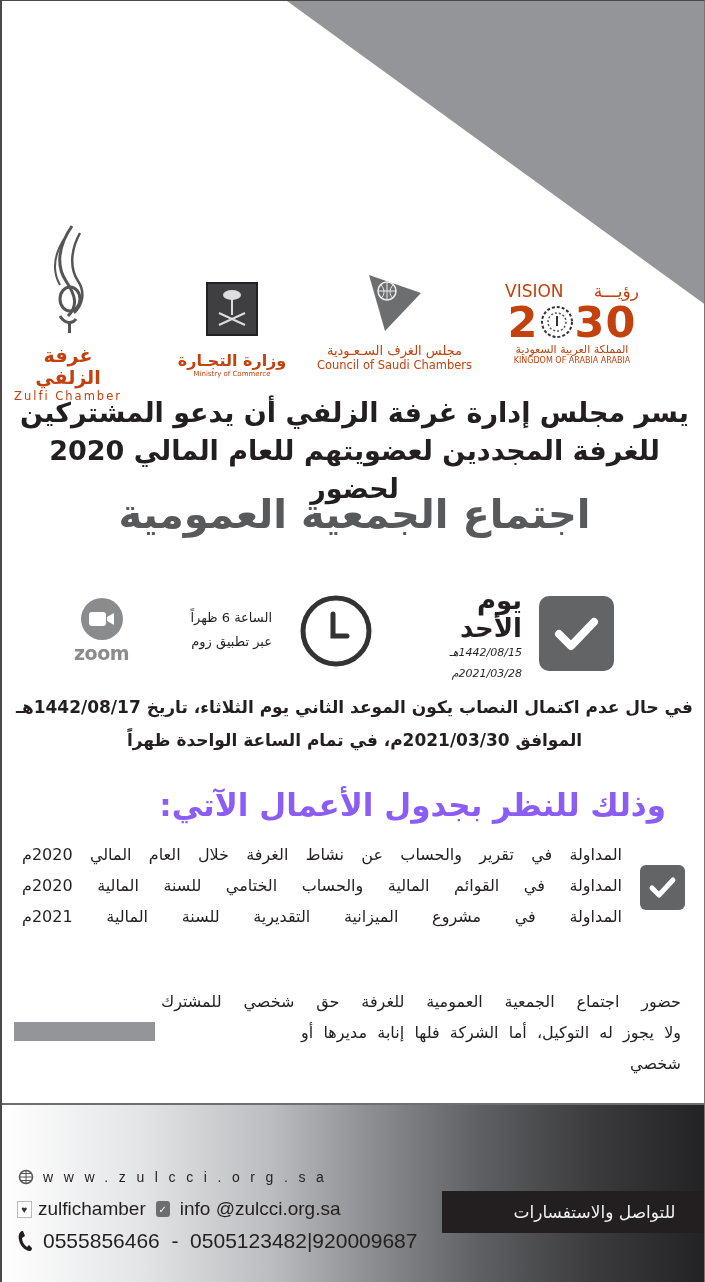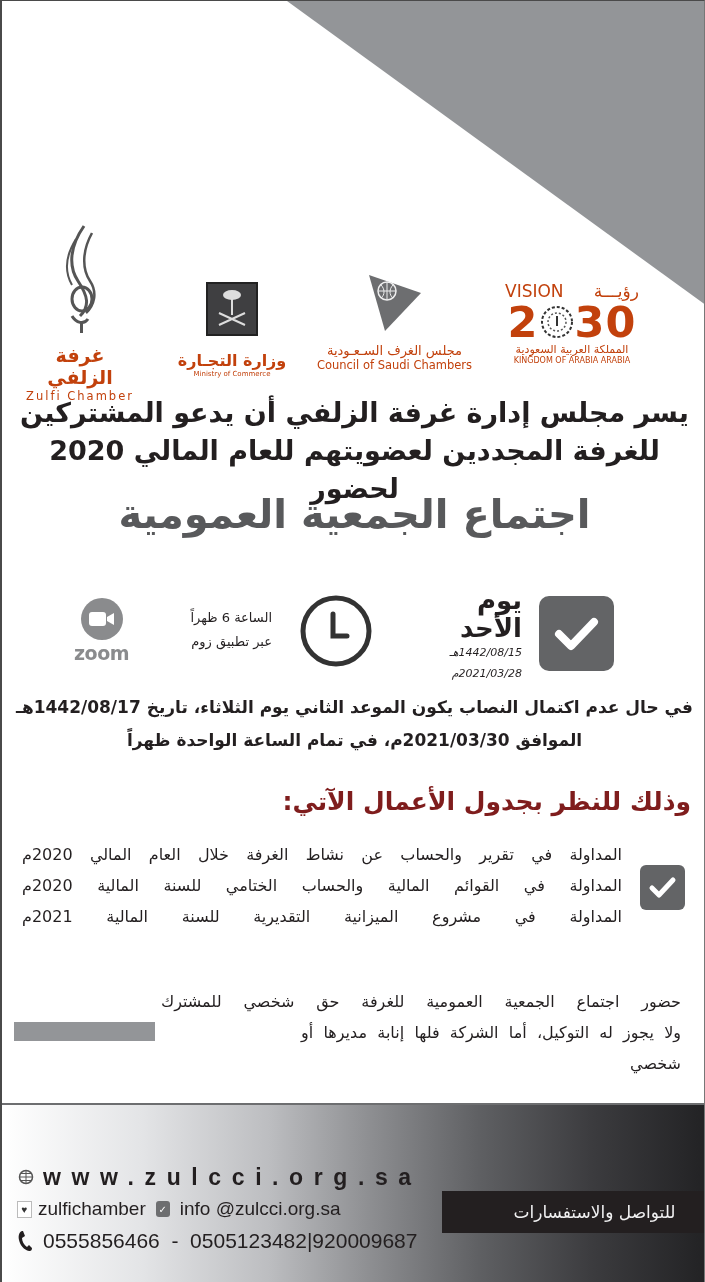--- a/index.html
+++ b/index.html
@@ -9,21 +9,21 @@
     .frame {
       position: absolute; left: 0; top: 0; width: 705px; height: 1282px;
       border-left: 2px solid #4a4a4a; border-top: 1px solid #4a4a4a; border-right: 1px solid #777;
       overflow: hidden; background: #fff;
     }
     .corner-tri { position: absolute; left: 0; top: 0; width: 705px; height: 310px; pointer-events: none; }
 
     
     .logos { position: absolute; top: 220px; left: 0; width: 705px; height: 160px; }
     .logo { position: absolute; text-align: center; color: #c2410c; }
-    .logo-zulfi { left: 18px; top: 0; width: 120px; }
+    .logo-zulfi { left: 6px; top: 0; width: 120px; }
     .logo-zulfi .ar { font-size: 19px; font-weight: bold; direction: rtl; margin-top: 4px; letter-spacing: 0; }
     .logo-zulfi .en { font-size: 11.5px; letter-spacing: 2px; margin-top: 1px; }
     .logo-moc { left: 175px; top: 60px; width: 110px; }
     .logo-moc .ar { font-size: 16px; font-weight: bold; direction: rtl; margin-top: 10px; }
     .logo-moc .en { font-size: 7px; margin-top: 0; }
     .logo-csc { left: 310px; top: 50px; width: 165px; }
     .logo-csc .ar { font-size: 13px; direction: rtl; margin-top: 6px; }
     .logo-csc .en { font-size: 11.5px; margin-top: 0; }
     .logo-v2030 { left: 495px; top: 60px; width: 150px; }
     .logo-v2030 .row1 { display: flex; justify-content: space-between; align-items: baseline; font-size: 17px; padding: 0 8px; }
@@ -46,41 +46,41 @@
     .clock { position: absolute; left: 297px; top: 8px; width: 74px; height: 74px; }
     .time-block { position: absolute; left: 160px; top: 20px; width: 110px; direction: rtl; text-align: right; font-size: 13px; line-height: 24px; }
     .zoom-logo { position: absolute; left: 62px; top: 12px; width: 75px; text-align: center; }
     .zoom-logo .circle { width: 42px; height: 42px; border-radius: 50%; background: #8a8b8d; margin: 0 auto; display: flex; align-items: center; justify-content: center; }
     .zoom-logo .word { font-size: 19px; color: #8a8b8d; letter-spacing: -0.5px; margin-top: 2px; font-weight: bold; }
 
     
     .quorum { position: absolute; top: 690px; left: 0; width: 705px; text-align: center; direction: rtl; }
     .quorum .line { font-size: 17px; font-weight: bold; line-height: 33px; }
 
-    .agenda-heading { position: absolute; top: 786px; right: 13px; direction: rtl; font-size: 25px; font-weight: bold; color: #7f1d1d; }
+    .agenda-heading { position: absolute; top: 786px; right: 38px; direction: rtl; font-size: 31px; font-weight: bold; color: #8b5cf6; }
 
     .agenda { position: absolute; top: 838px; left: 0; width: 705px; height: 105px; }
     .check-small { position: absolute; left: 638px; top: 26px; width: 45px; height: 45px; background: #636466; border-radius: 6px; }
     .agenda ul { list-style: none; position: absolute; right: 85px; top: 0; width: 600px; direction: rtl; text-align: justify; }
     .agenda li { font-size: 16px; line-height: 31px; text-align-last: justify; }
 
     .note { position: absolute; top: 985px; right: 23px; width: 520px; direction: rtl; text-align: justify; }
     .note .line { font-size: 16px; line-height: 31px; text-align-last: justify; }
     .redact { position: absolute; left: 12px; top: 1021px; width: 141px; height: 19px; background: #939598; }
 
     
     .footer-divider { position: absolute; left: 0; top: 1102px; width: 705px; height: 2px; background: #6d6e70; }
     .footer { position: absolute; left: 0; top: 1104px; width: 705px; height: 178px;
       background: linear-gradient(to right, #ffffff 0%, #e3e4e6 20%, #bcbdc0 38%, #8e8f92 52%, #5e5f62 68%, #3b3b3e 84%, #222224 100%); }
     .contact-label { position: absolute; left: 440px; top: 86px; width: 265px; height: 42px; background: #231f20;
       color: #f1f1f2; direction: rtl; font-size: 17px; display: flex; align-items: center; justify-content: center; padding-left: 40px; }
     .contact-lines { position: absolute; left: 15px; top: 56px; width: 420px; font-family: "Liberation Sans", sans-serif; color: #231f20; }
     .cl { display: flex; align-items: center; height: 32px; font-size: 19px; white-space: nowrap; }
     .cl .ico { width: 18px; height: 18px; margin-right: 8px; display: inline-flex; align-items: center; justify-content: center; flex-shrink: 0; }
-    .web { letter-spacing: 10.6px; font-size: 23px; font-weight: bold; }
+    .web { letter-spacing: 10.6px; font-size: 14px; }
     .social .tw { width: 15px; height: 17px; background: #fff; border: 1px solid #bbb; font-size: 10px; color: #333; display: inline-flex; align-items: center; justify-content: center; margin-right: 6px; }
     .social .mailbox { width: 14px; height: 16px; background: #6d6e70; border-radius: 3px; color: #fff; font-size: 10px; display: inline-flex; align-items: center; justify-content: center; margin: 0 10px; }
     .phone { font-size: 21px; }
   </style>
 </head>
 <body>
 
 <div class="frame">
 
   <svg class="corner-tri" viewBox="0 0 705 310">

